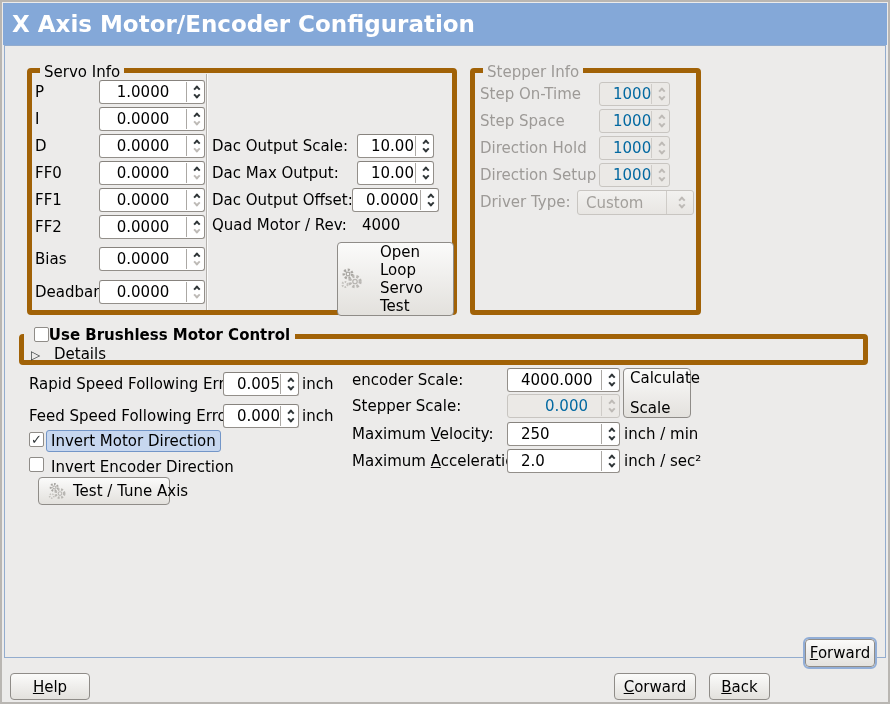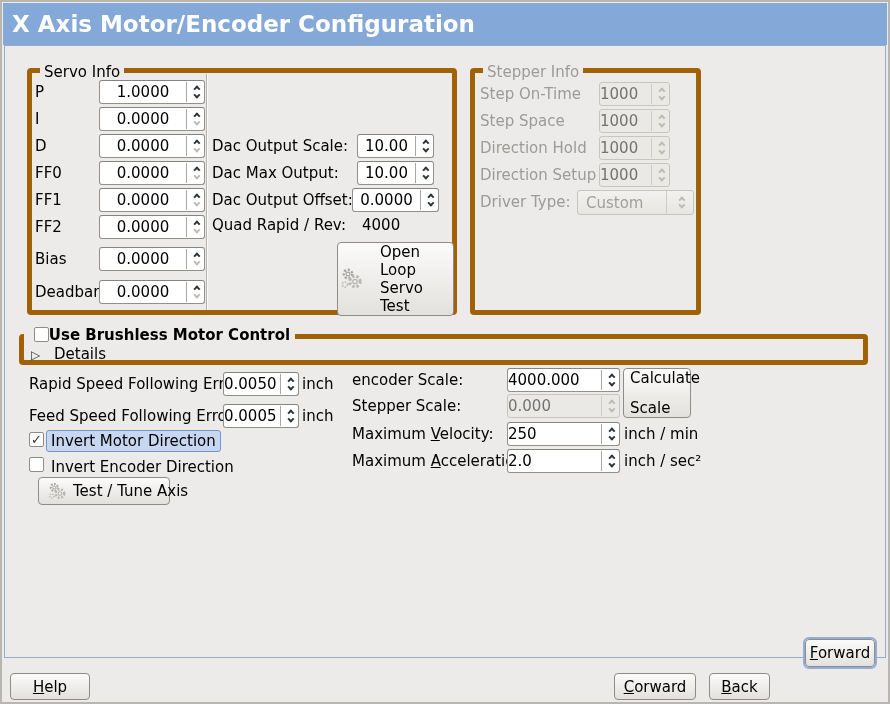--- a/index.html
+++ b/index.html
@@ -21,24 +21,24 @@
   .dimtext { color:#9D9A97; }
   .frame { position:absolute; border:5px solid #a16207; border-radius:4px; box-sizing:border-box; }
   .frame-label { position:absolute; top:-10px; left:8px; background:#ECEBEA; padding:0 4px; line-height:18px; white-space:nowrap; }
   .vsep { position:absolute; width:1px; background:#B4B1AD; border-right:1px solid #FBFBFA; }
 
   .entry {
     position:absolute; height:24px; box-sizing:border-box; background:#FFFFFF;
     border:1px solid #938F8A; border-top-color:#87837E; border-radius:3px;
     display:flex; align-items:stretch;
   }
-  .entry .val { flex:1; line-height:22px; padding:0 0; white-space:nowrap; overflow:hidden; }
+  .entry .val { flex:1; line-height:22px; padding:0 13px; white-space:nowrap; overflow:hidden; }
   .entry.center .val { text-align:center; }
   .entry.disabled { background:#EBE9E6; border-color:#C8C5C1; }
-  .entry.disabled .val { color:#737373; }
+  .entry.disabled .val { color:#0369a1;text-align:right; }
   .spinbtns {
     width:17px; border-left:1px solid #ABA8A4; margin:1px 0;
     display:flex; flex-direction:column; align-items:center; justify-content:center; gap:3px;
   }
   .entry.disabled .spinbtns { border-left-color:#CFCCC8; }
   .chevbox { width:8px; height:6px; display:flex; align-items:center; justify-content:center; }
   .chev { display:block; width:5px; height:5px; box-sizing:border-box; }
   .chev.up { border-top:2px solid #2E3436; border-right:2px solid #2E3436; transform:rotate(-45deg) translate(0,2px); }
   .chev.dn { border-bottom:2px solid #2E3436; border-right:2px solid #2E3436; transform:rotate(45deg) translate(0,-2px); }
   .chev.dim { border-color:#BDBAB6; }
@@ -224,21 +224,21 @@
     <span class="spinbtns">
         <span class="chevbox">
           <i class="chev up"></i>
         </span>
         <span class="chevbox">
           <i class="chev dn"></i>
         </span>
       </span>
   </div>
 
-  <div class="abs lbl" style="left:210px;top:214px">Quad Rapid / Rev:</div>
+  <div class="abs lbl" style="left:210px;top:214px">Quad Motor / Rev:</div>
   <div class="abs lbl" style="left:360px;top:214px">4000</div>
 
   <div class="btn" style="left:335px;top:240px;width:117px;height:74px;justify-content:flex-start;">
     <svg class="gearsvg" width="28" height="28" viewBox="0 0 28 28">
       <g fill="none">
         <circle cx="10" cy="9" r="4.2" stroke="#A8A6A2" stroke-width="2.6" stroke-dasharray="2.1 1.7"></circle>
         <circle cx="10" cy="9" r="1.8" stroke="#A8A6A2" stroke-width="1.2"></circle>
         <circle cx="17" cy="16.5" r="5.2" stroke="#B9B7B3" stroke-width="3" stroke-dasharray="2.3 1.9"></circle>
         <circle cx="17" cy="16.5" r="2.2" stroke="#B9B7B3" stroke-width="1.3"></circle>
         <circle cx="7" cy="19.5" r="2.6" stroke="#C4C2BE" stroke-width="2" stroke-dasharray="1.6 1.3"></circle>

